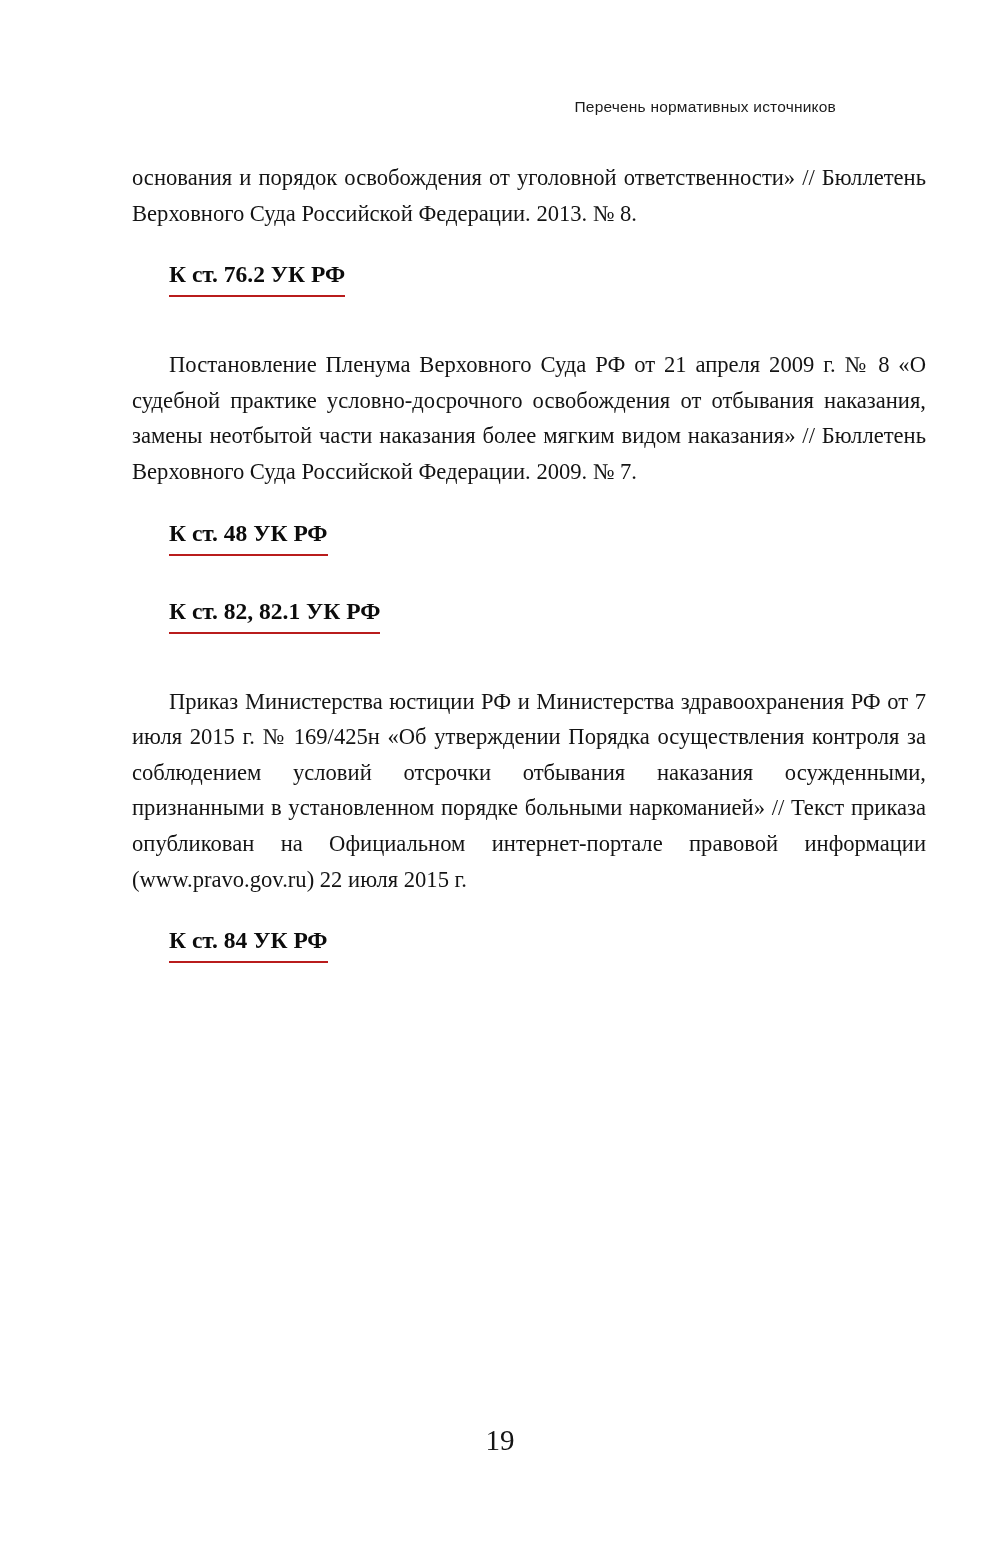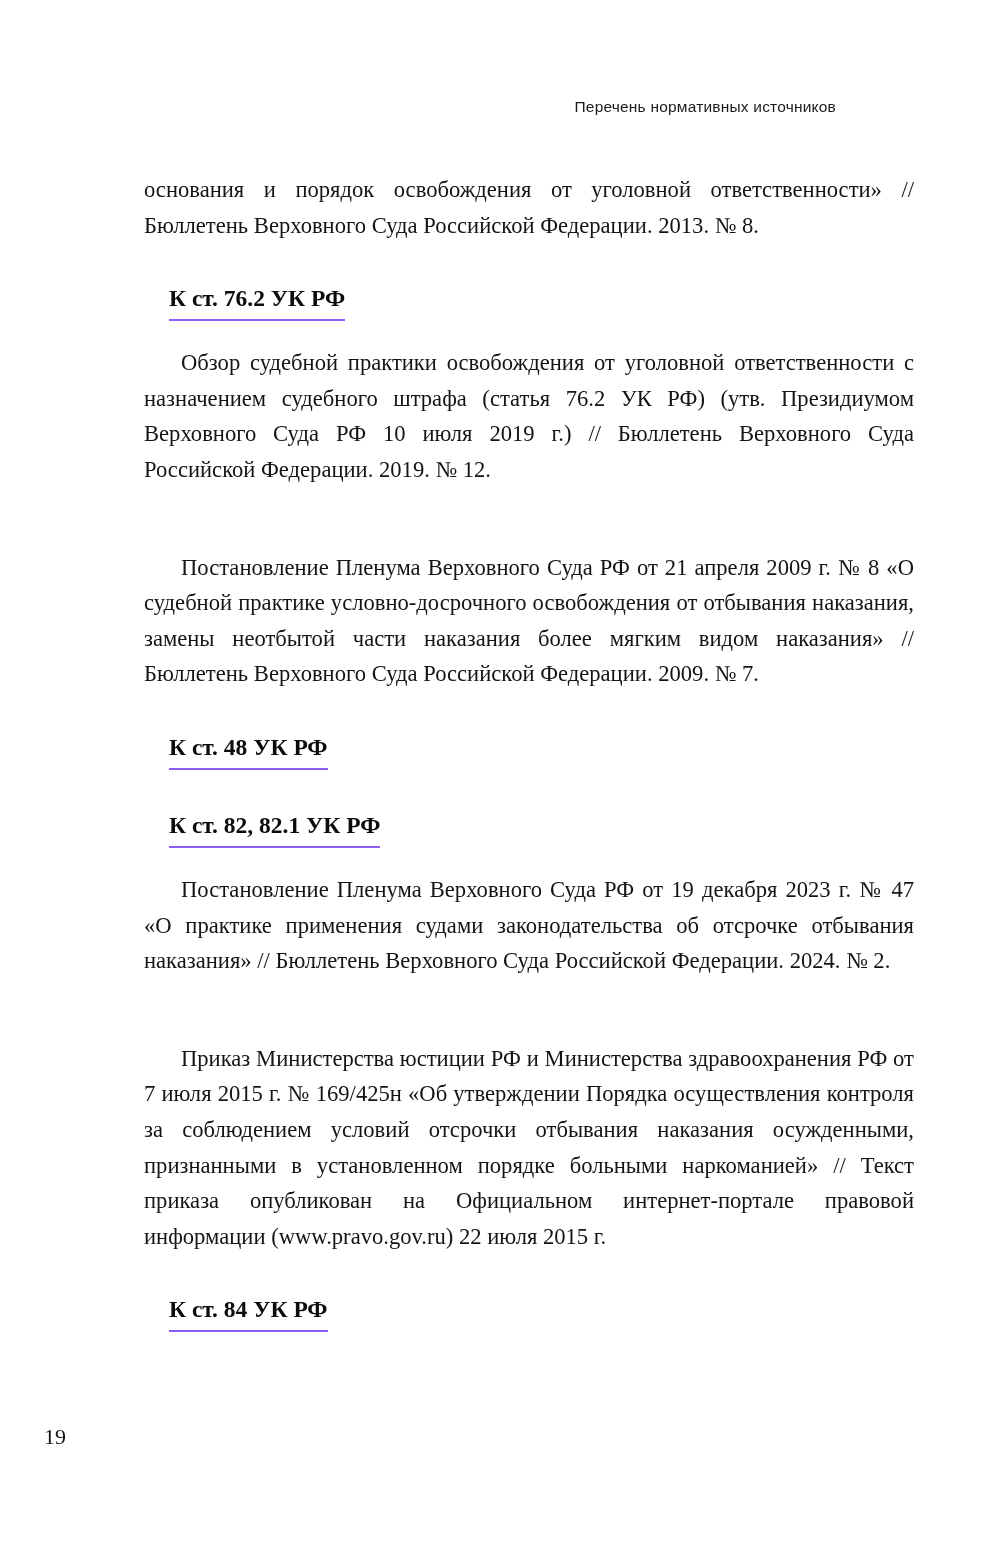--- a/index.html
+++ b/index.html
@@ -31,21 +31,21 @@
 
   
   .content {
     position: absolute;
     left: 88px;
     top: 160px;
     width: 794px;
   }
 
   p.body-text {
-    margin: 12px;
+    margin: 0;
     font-family: "Liberation Serif", "DejaVu Serif", serif;
     font-size: 22.6px;
     line-height: 35.6px;
     color: #141414;
     text-align: justify;
     text-justify: inter-word;
     hyphens: manual;
     -webkit-hyphens: manual;
   }
   p.body-text.indent {
@@ -60,62 +60,61 @@
     margin: 0;
     padding-left: 37px;
     font-family: "Liberation Serif", "DejaVu Serif", serif;
     font-weight: bold;
     font-size: 23.5px;
     line-height: 34px;
     color: #0c0c0c;
   }
   .section-heading .rule {
     display: inline-block;
-    border-bottom: 2px solid #8b5cf6;
+    border-bottom: 2px solid #b91c1c;
     padding-bottom: 4px;
     white-space: nowrap;
   }
 
   .gap-before-heading { height: 26px; }
   .gap-after-heading  { height: 12px; }
 
   
   .folio {
     position: absolute;
     left: 0;
     right: 0;
     top: 1424px;
+    text-align: center;
     font-family: "Liberation Serif", "DejaVu Serif", serif;
-    font-size: 22px;
+    font-size: 29px;
     color: #141414;
   }
 </style>
 </head>
 <body>
 
 <div class="page">
 
   <div class="running-head">Перечень нормативных источников</div>
 
   <div class="content">
       <p class="body-text noindent">основания и порядок освобождения от уголовной ответственности» // Бюллетень Верховного Суда Российской Федерации. 2013. № 8.</p>
       <div class="gap-before-heading"></div>
       <div class="section-heading"><span class="rule">К ст. 76.2 УК РФ</span></div>
       <div class="gap-after-heading"></div>
-      <p class="body-text indent">Обзор судебной практики освобождения от уголовной ответственности с назначением судебного штрафа (статья 76.2 УК РФ) (утв. Президиумом Верховного Суда РФ 10 июля 2019 г.) // Бюллетень Верховного Суда Российской Федерации. 2019. № 12.</p>
       <div class="gap-before-heading"></div>
       <div class="gap-after-heading"></div>
       <p class="body-text indent">Постановление Пленума Верховного Суда РФ от 21 апреля 2009 г. № 8 «О судебной практике условно-досрочного освобождения от отбывания наказания, замены неотбытой части наказания более мягким видом наказания» // Бюллетень Верховного Суда Российской Федерации. 2009. № 7.</p>
       <div class="gap-before-heading"></div>
       <div class="section-heading"><span class="rule">К ст. 48 УК РФ</span></div>
       <div class="gap-after-heading"></div>
       <div class="gap-before-heading"></div>
       <div class="section-heading"><span class="rule">К ст. 82, 82.1 УК РФ</span></div>
       <div class="gap-after-heading"></div>
-      <p class="body-text indent">Постановление Пленума Верховного Суда РФ от 19 декабря 2023 г. № 47 «О практике применения судами законодательства об отсрочке отбывания наказания» // Бюллетень Верховного Суда Российской Федерации. 2024. № 2.</p>
       <div class="gap-before-heading"></div>
       <div class="gap-after-heading"></div>
       <p class="body-text indent">Приказ Министерства юстиции РФ и Министерства здравоохранения РФ от 7 июля 2015 г. № 169/425н «Об утверждении Порядка осуществления контроля за соблюдением условий отсрочки отбывания наказания осужденными, признанными в установленном порядке больными наркоманией» // Текст приказа опубликован на Официальном интернет-портале правовой информации (www.pravo.gov.ru) 22 июля 2015 г.</p>
       <div class="gap-before-heading"></div>
       <div class="section-heading"><span class="rule">К ст. 84 УК РФ</span></div>
       <div class="gap-after-heading"></div>
     </div>
 
   <div class="folio">19</div>
 

